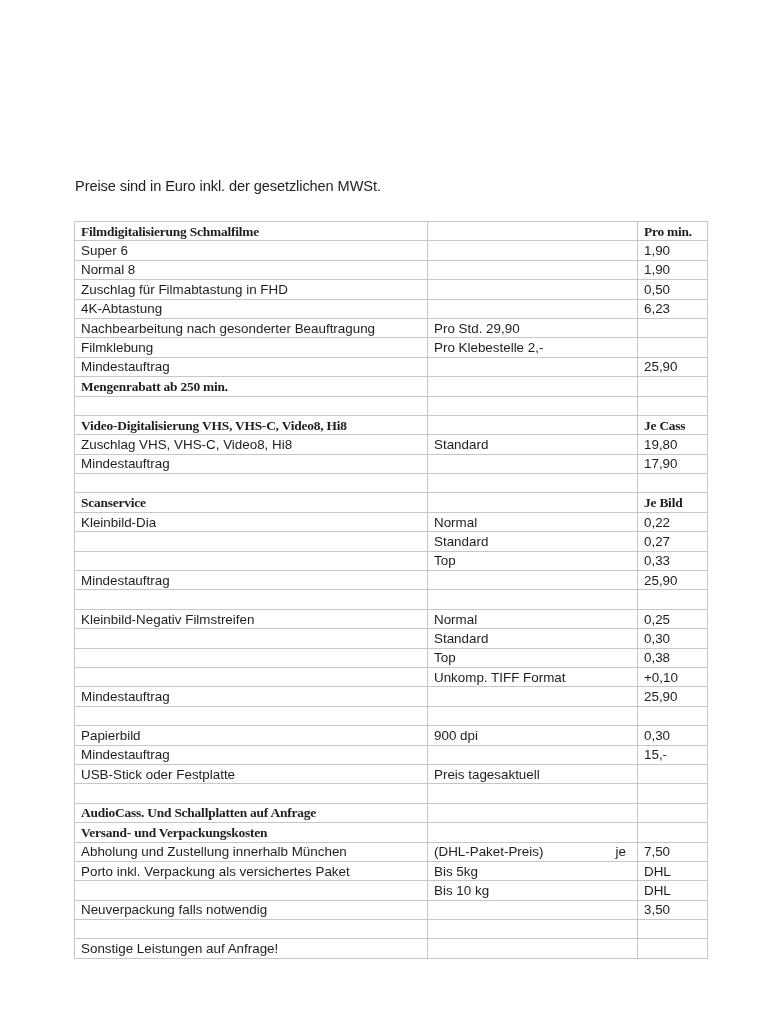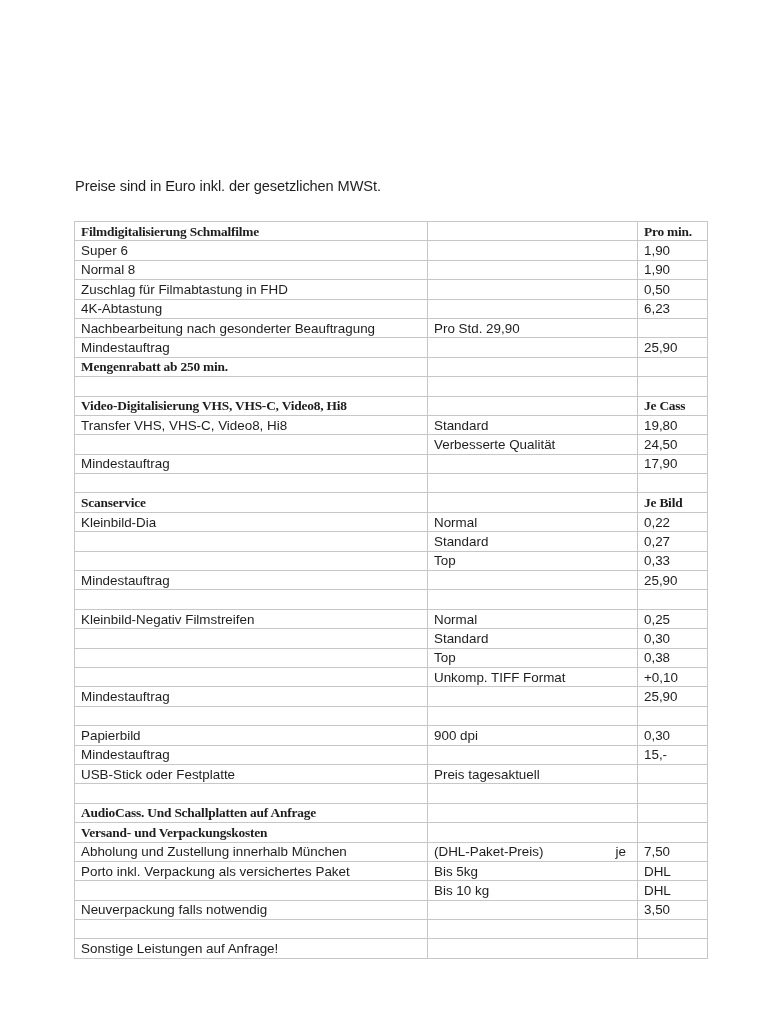--- a/index.html
+++ b/index.html
@@ -86,48 +86,48 @@
     <td class="c1">4K-Abtastung</td>
     <td class="c2"><span class="c2-right"></span><span class="c2-main"></span></td>
     <td class="c3">6,23</td>
   </tr>
         <tr>
     <td class="c1">Nachbearbeitung nach gesonderter Beauftragung</td>
     <td class="c2"><span class="c2-right"></span><span class="c2-main">Pro Std. 29,90</span></td>
     <td class="c3"></td>
   </tr>
         <tr>
+    <td class="c1">Filmklebung</td>
+    <td class="c2"><span class="c2-right"></span><span class="c2-main">Pro Klebestelle 2,-</span></td>
+    <td class="c3"></td>
+  </tr>
+        <tr>
     <td class="c1">Mindestauftrag</td>
     <td class="c2"><span class="c2-right"></span><span class="c2-main"></span></td>
     <td class="c3">25,90</td>
   </tr>
         <tr class="bold">
     <td class="c1">Mengenrabatt ab 250 min.</td>
     <td class="c2"><span class="c2-right"></span><span class="c2-main"></span></td>
     <td class="c3"></td>
   </tr>
         <tr>
     <td class="c1"></td>
     <td class="c2"><span class="c2-right"></span><span class="c2-main"></span></td>
     <td class="c3"></td>
   </tr>
         <tr class="bold">
     <td class="c1">Video-Digitalisierung VHS, VHS-C, Video8, Hi8</td>
     <td class="c2"><span class="c2-right"></span><span class="c2-main"></span></td>
     <td class="c3">Je Cass</td>
   </tr>
         <tr>
-    <td class="c1">Transfer VHS, VHS-C, Video8, Hi8</td>
+    <td class="c1">Zuschlag VHS, VHS-C, Video8, Hi8</td>
     <td class="c2"><span class="c2-right"></span><span class="c2-main">Standard</span></td>
     <td class="c3">19,80</td>
-  </tr>
-        <tr>
-    <td class="c1"></td>
-    <td class="c2"><span class="c2-right"></span><span class="c2-main">Verbesserte Qualität</span></td>
-    <td class="c3">24,50</td>
   </tr>
         <tr>
     <td class="c1">Mindestauftrag</td>
     <td class="c2"><span class="c2-right"></span><span class="c2-main"></span></td>
     <td class="c3">17,90</td>
   </tr>
         <tr>
     <td class="c1"></td>
     <td class="c2"><span class="c2-right"></span><span class="c2-main"></span></td>
     <td class="c3"></td>

